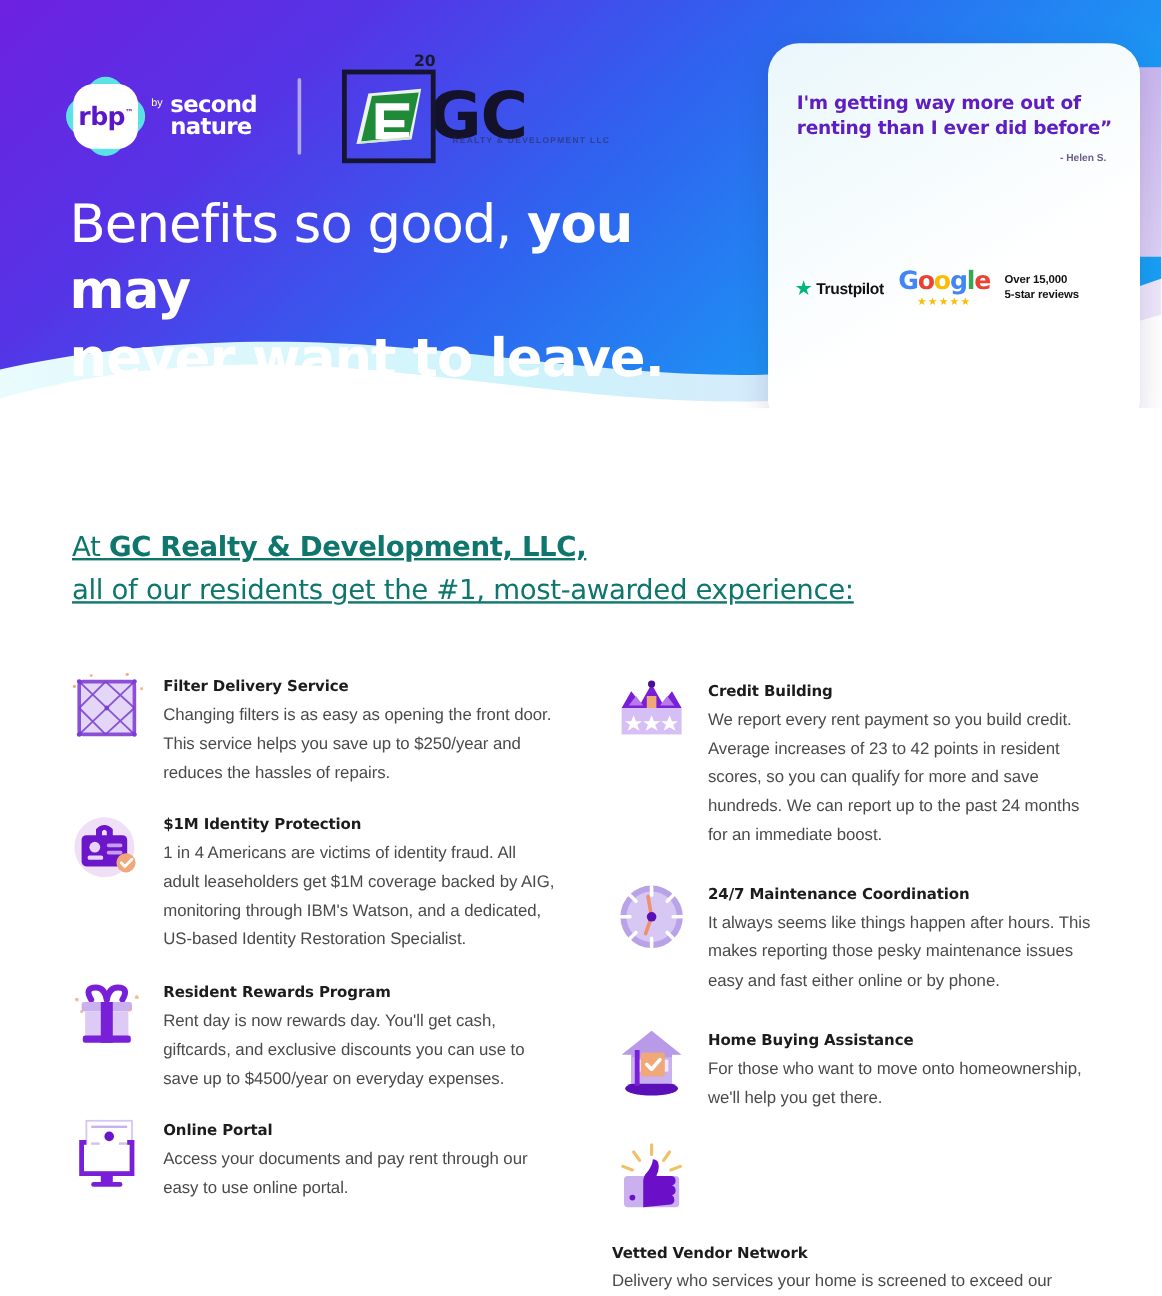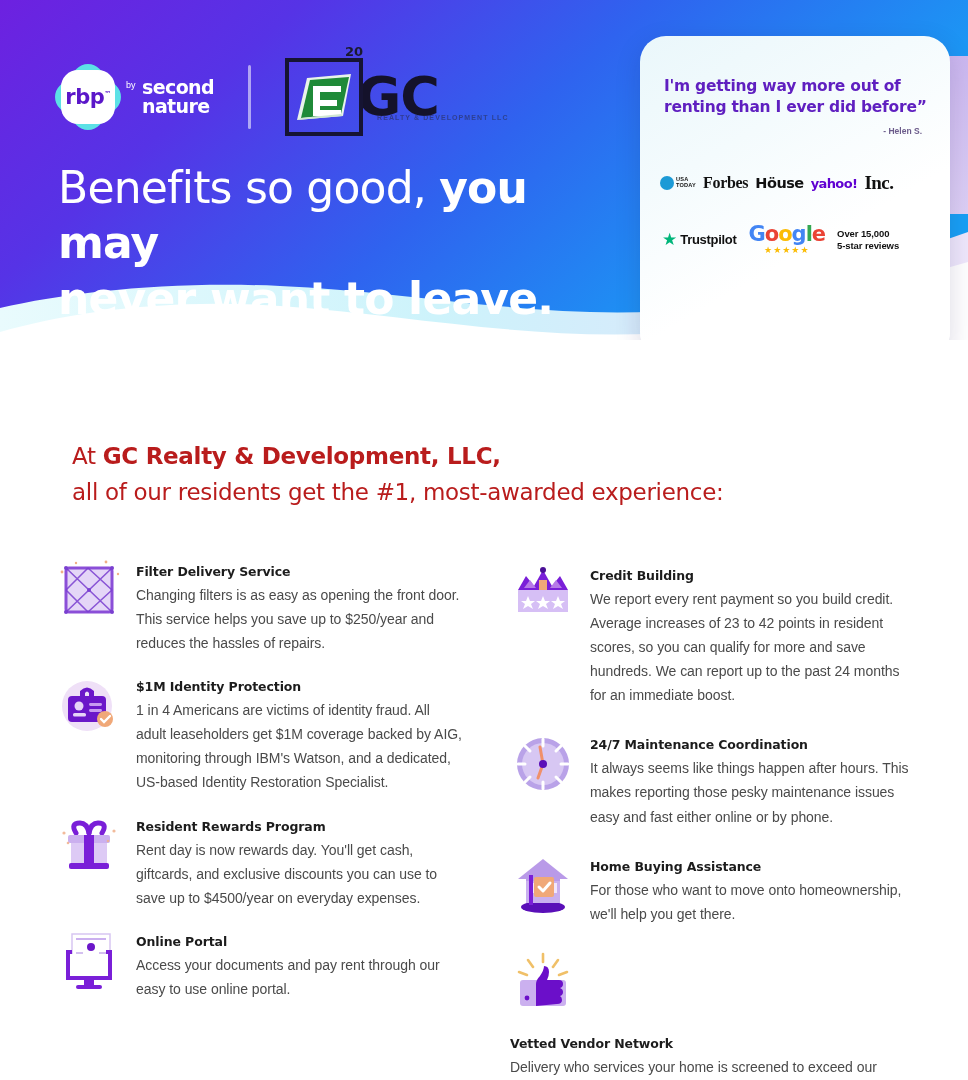--- a/index.html
+++ b/index.html
@@ -123,23 +123,24 @@
   .tp-star { color: #00b67a; font-size: 17px; line-height: 1; }
   .tp-name { font-size: 13px; font-weight: bold; color: #111; letter-spacing: -0.3px;}
   .google-block { text-align: center; }
   .google-word { font-size: 21px; font-weight: bold; letter-spacing: -1px; line-height: 1; font-family: "DejaVu Sans", sans-serif;}
   .g1{color:#4285F4}.g2{color:#EA4335}.g3{color:#FBBC05}.g4{color:#4285F4}.g5{color:#34A853}.g6{color:#EA4335}
   .google-stars { color: #fbbc05; font-size: 9px; letter-spacing: 1px; line-height: 1; margin-top: 1px;}
   .reviews-txt { font-size: 9.5px; font-weight: bold; color: #111; line-height: 1.25; letter-spacing: -0.1px;}
 
   
   .body-heading {
-    position: absolute; left: 72px; top: 438px; width: 840px;
-    color: #b91c1c; font-size: 23px; line-height: 1.58; letter-spacing: -0.3px;
+    position: absolute; left: 60px; top: 438px; width: 840px;
+    color: #0f766e; font-size: 23px; line-height: 1.58; letter-spacing: -0.3px;
     font-family: "DejaVu Sans", sans-serif;
+    text-decoration: underline;
   }
   .body-heading b { font-weight: bold; }
 
   
   .benefits {
     position: absolute; left: 56px; top: 546px; width: 860px;
     display: flex; gap: 48px; margin-top: 12px;
   }
   .col { width: 406px; }
   .benefit { display: flex; gap: 14px; margin-bottom: 18px; }
@@ -243,33 +244,20 @@
         <b>never want to leave.</b>
       </div>
     </div>
 
     <div class="accent-strip"></div>
 
     <div class="card">
       <div class="card-quote">I'm getting way more out of renting than I ever did before”</div>
       <div class="card-attrib">- Helen S.</div>
 
-      <div class="press-row">
-        <span class="usa-today">
-          <span class="usa-dot"></span>
-          <span class="usa-txt">
-            <div>USA</div>
-            <div>TODAY</div>
-          </span>
-        </span>
-        <span class="forbes">Forbes</span>
-        <span class="house">Höuse</span>
-        <span class="yahoo">yahoo!</span>
-        <span class="inc">Inc.</span>
-      </div>
 
       <div class="rating-row">
         <span class="trustpilot">
           <span class="tp-star">★</span>
           <span class="tp-name">Trustpilot</span>
         </span>
         <span class="google-block">
           <span class="google-word"><span class="g1">G</span><span class="g2">o</span><span class="g3">o</span><span class="g4">g</span><span class="g5">l</span><span class="g6">e</span></span>
           <div class="google-stars">★★★★★</div>
         </span>

